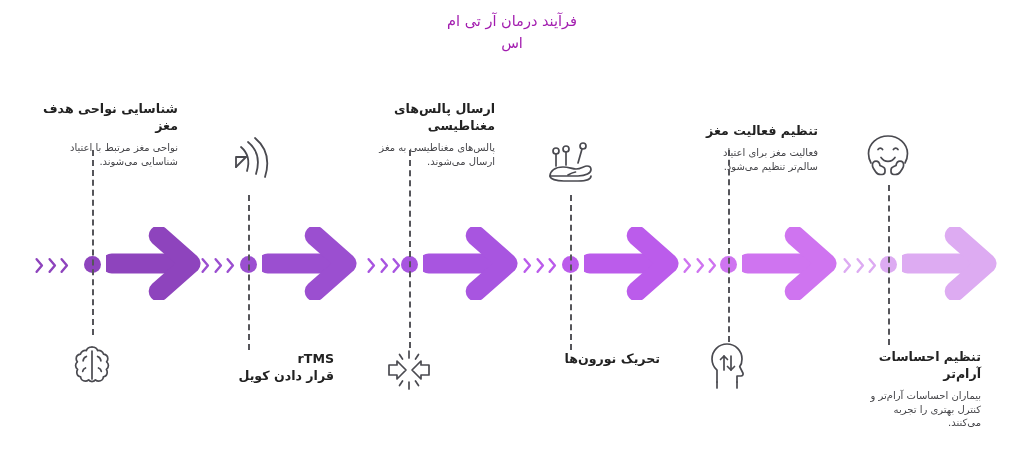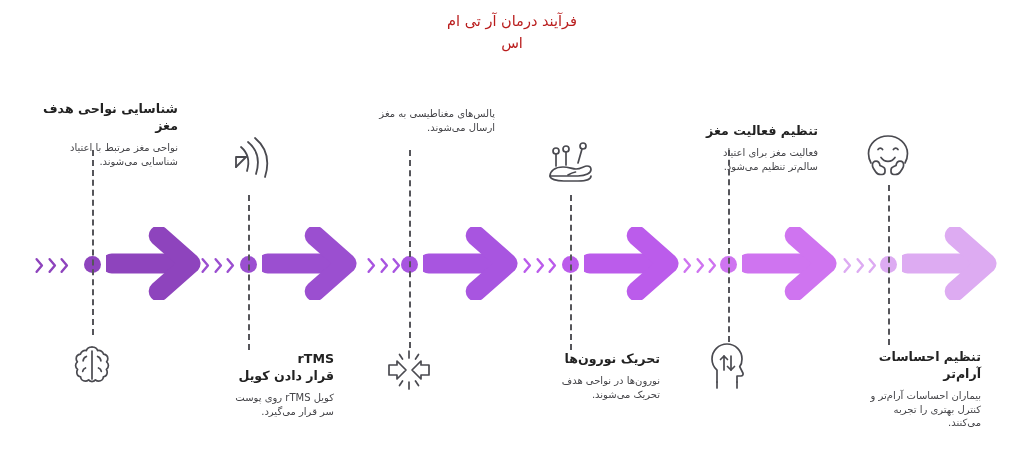--- a/index.html
+++ b/index.html
@@ -18,21 +18,21 @@
 
   
   #title {
     position: absolute;
     top: 10px;
     left: 0;
     width: 1024px;
     text-align: center;
     font-size: 14.5px;
     line-height: 22px;
-    color: #b91c1c;
+    color: #a21caf;
     white-space: pre-line;
     direction: rtl;
   }
 
   
   #axis {
     position: absolute;
     top: 225px;
     left: 0;
     width: 1024px;
@@ -228,31 +228,29 @@
 <div id="labels-layer">
     <div class="label-block" style="left: 6px; top: 100px; width: 172px;">
       <div class="label-title">شناسایی نواحی هدف
 مغز</div>
       <div class="label-desc">نواحی مغز مرتبط با اعتیاد
 شناسایی می‌شوند.</div>
     </div>
     <div class="label-block" style="left: 162px; top: 350px; width: 172px;">
       <div class="label-title" style="direction: ltr;">rTMS</div>
       <div class="label-title">قرار دادن کویل</div>
-      <div class="label-desc">کویل rTMS روی پوست
-سر قرار می‌گیرد.</div>
     </div>
     <div class="label-block" style="left: 323px; top: 100px; width: 172px;">
+      <div class="label-title">ارسال پالس‌های
+مغناطیسی</div>
       <div class="label-desc">پالس‌های مغناطیسی به مغز
 ارسال می‌شوند.</div>
     </div>
     <div class="label-block" style="left: 480px; top: 350px; width: 180px;">
       <div class="label-title">تحریک نورون‌ها</div>
-      <div class="label-desc">نورون‌ها در نواحی هدف
-تحریک می‌شوند.</div>
     </div>
     <div class="label-block" style="left: 638px; top: 122px; width: 180px;">
       <div class="label-title">تنظیم فعالیت مغز</div>
       <div class="label-desc">فعالیت مغز برای اعتیاد
 سالم‌تر تنظیم می‌شود.</div>
     </div>
     <div class="label-block" style="left: 795px; top: 348px; width: 186px;">
       <div class="label-title">تنظیم احساسات
 آرام‌تر</div>
       <div class="label-desc">بیماران احساسات آرام‌تر و

